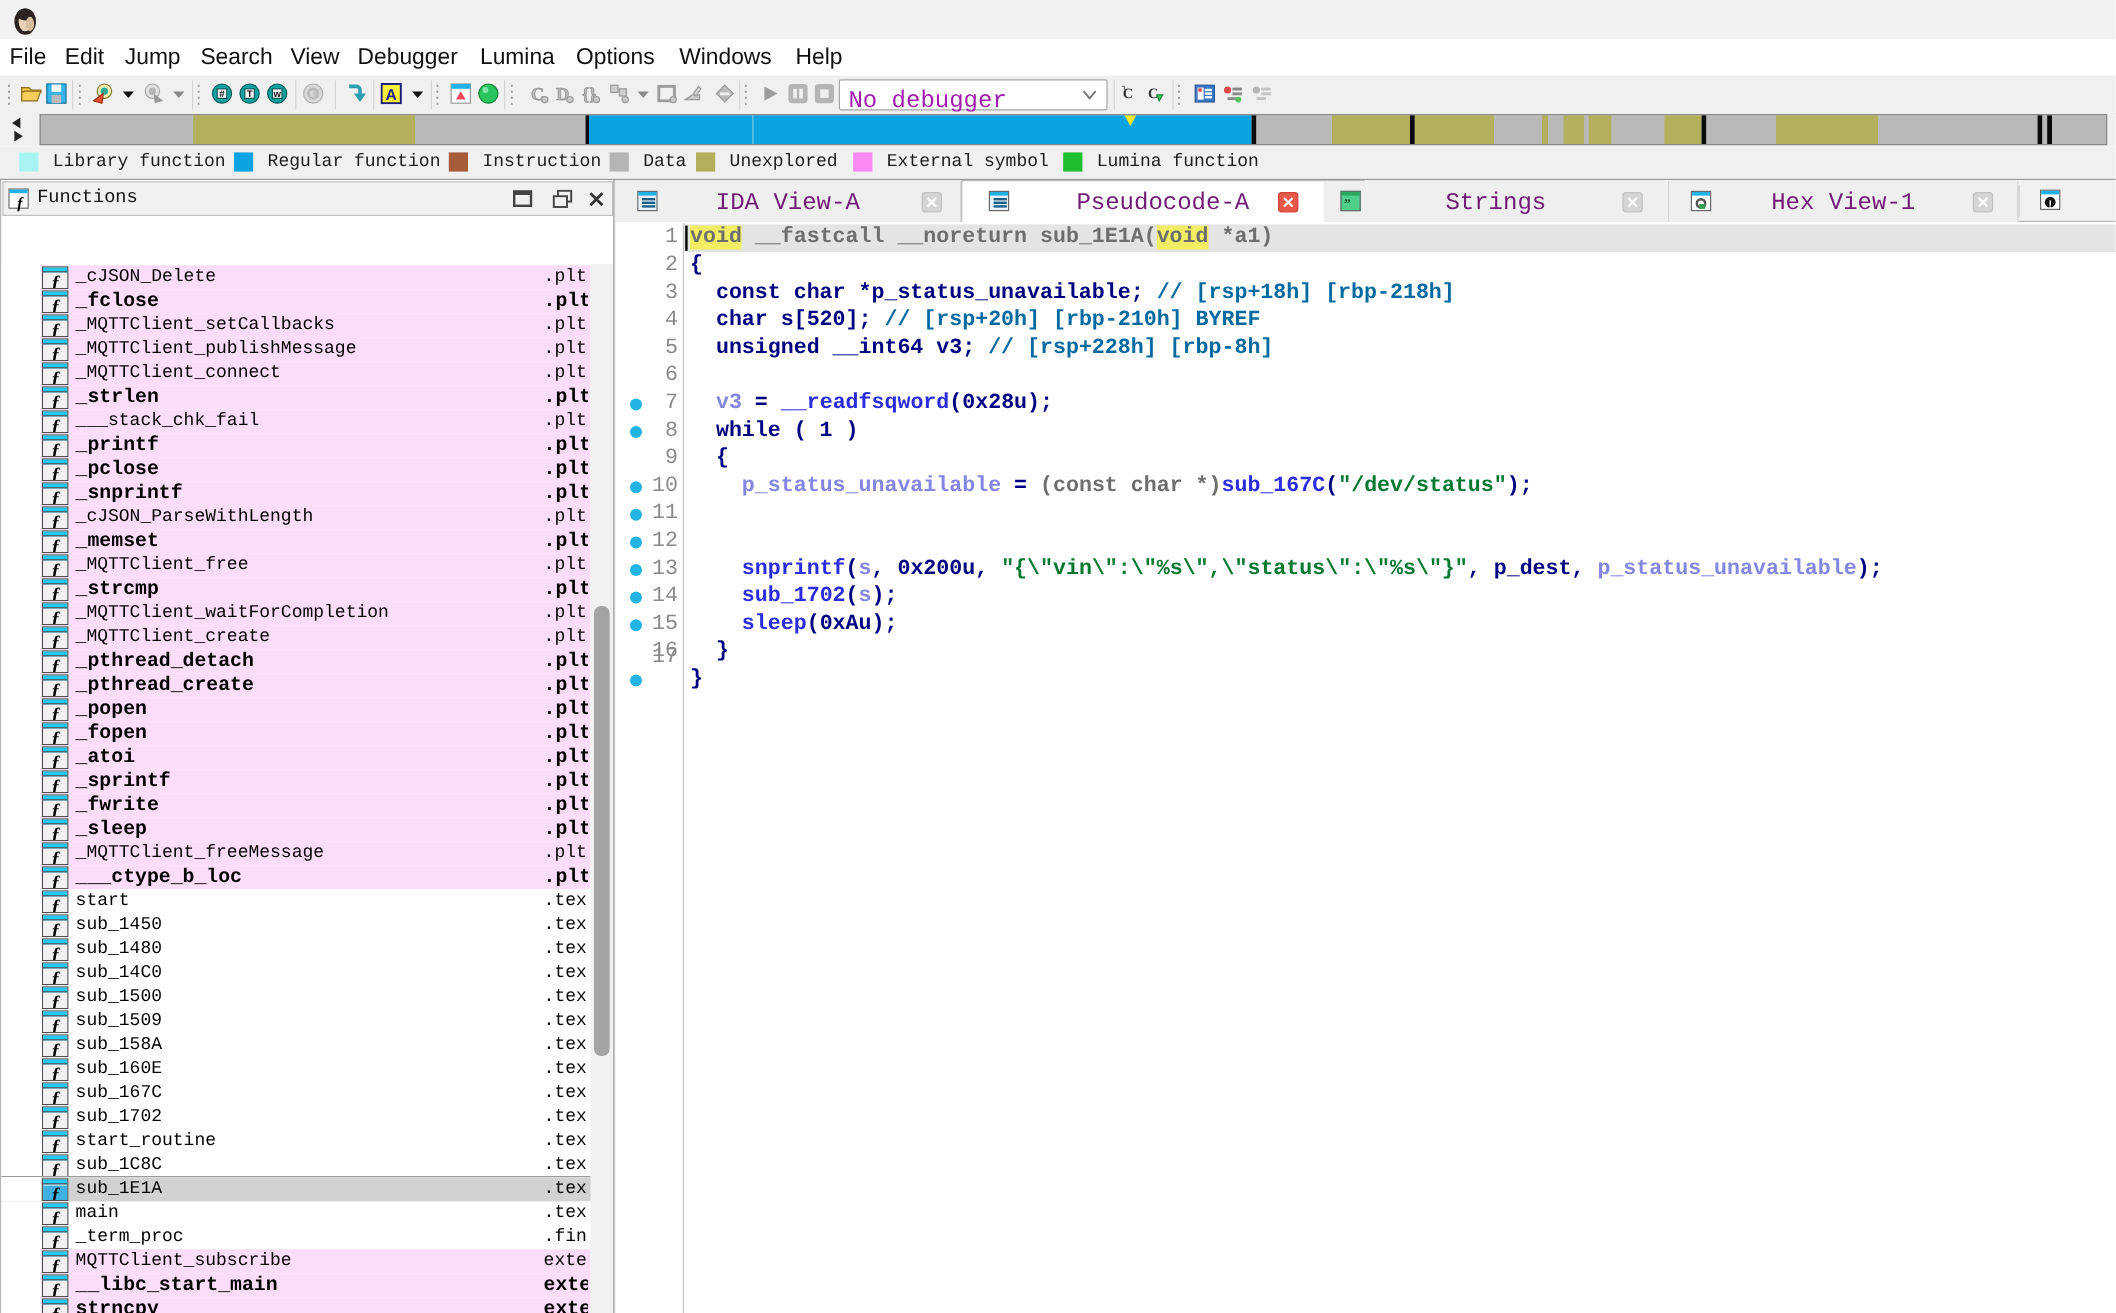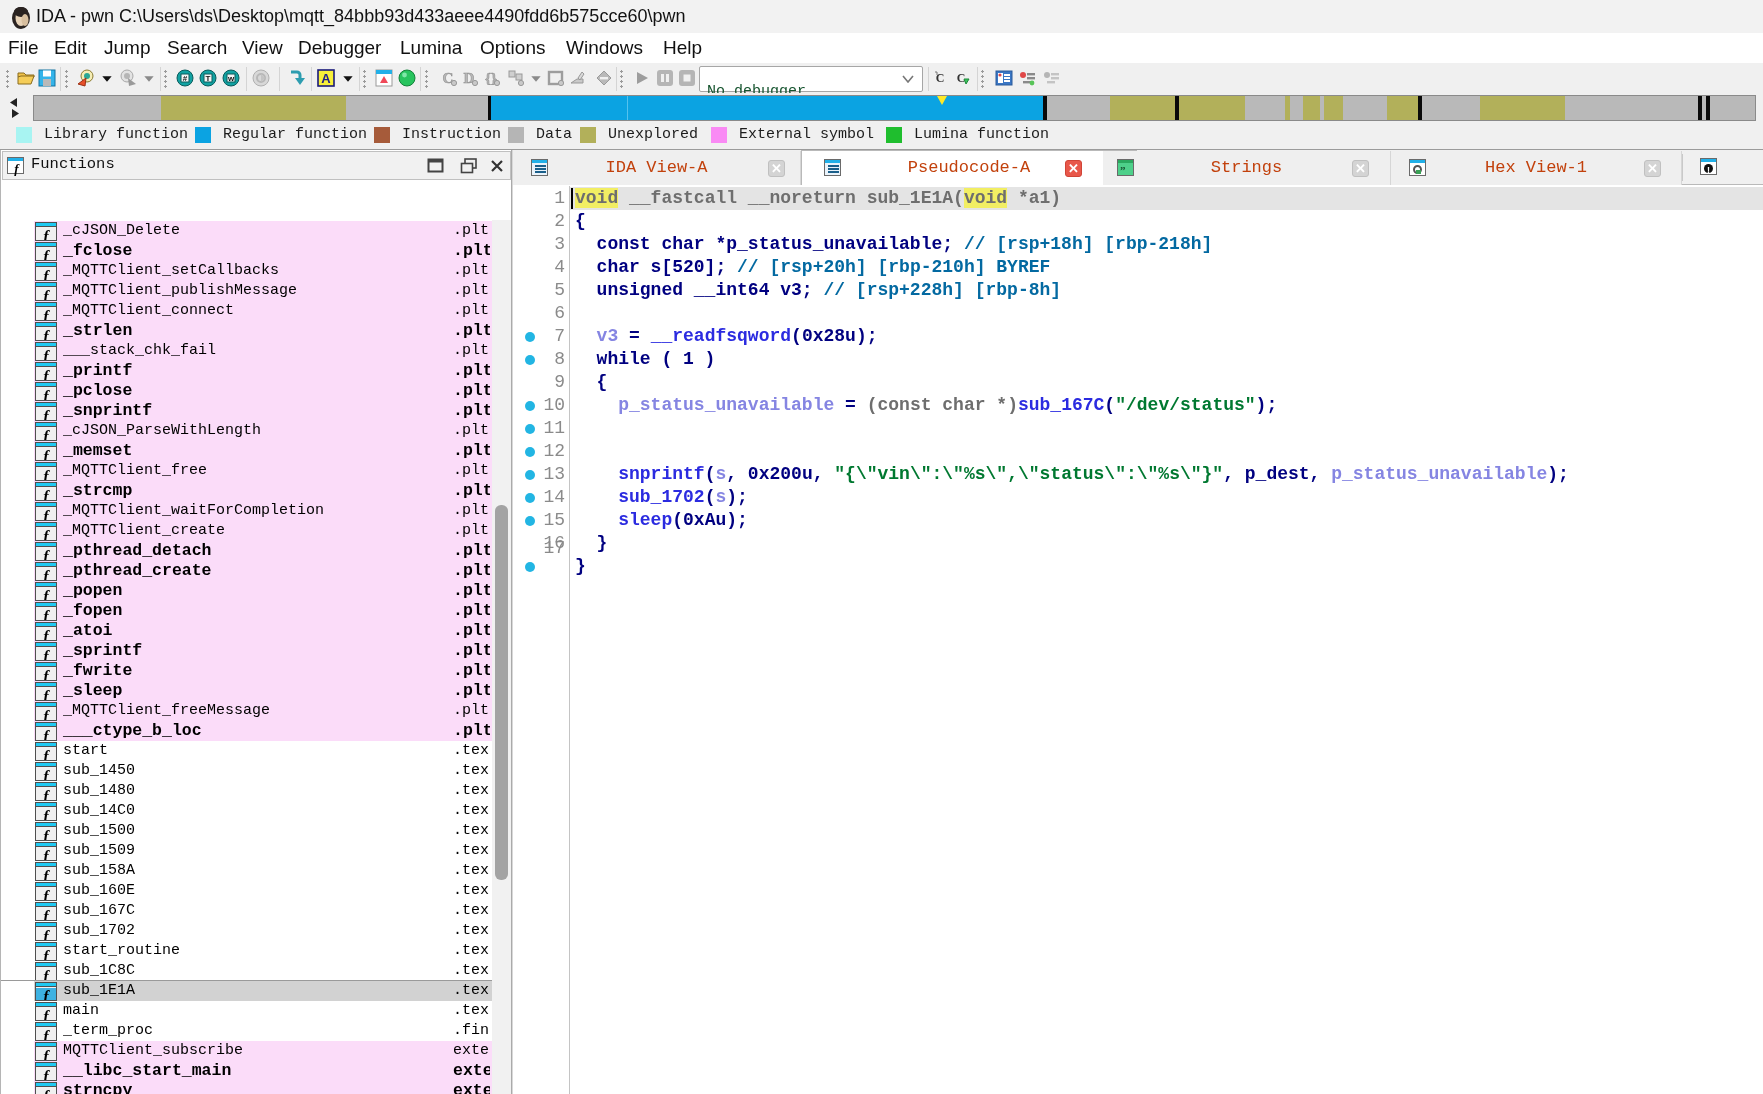--- a/index.html
+++ b/index.html
@@ -43,21 +43,21 @@
 .fb{font-weight:bold;font-size:16.5px}
 .fname.fb{top:0px;line-height:20px}
 .fseg.fb{top:0px;line-height:20px}
 #fscroll{position:absolute;left:491px;top:70px;width:20px;height:875px;background:#f1f1f1}
 #fthumb{position:absolute;left:3px;top:285px;width:13px;height:375px;background:#a3a3a3;border-radius:6px}
 
 #rpanel{position:absolute;left:513px;top:0;width:1250px;height:945px;background:#fff}
 #tabbar{position:absolute;left:0;top:0;width:1250px;height:35px;background:#f0f0f0;border-bottom:1px solid #b9b9b9}
 .tab{position:absolute;top:1px;height:34px;background:#efefef;border-right:1px solid #d6d6d6}
 .tab.active{background:#fff;border:1px solid #b9b9b9;border-bottom:none;height:35px;top:0}
-.tabtext{position:absolute;top:7px;width:100%;text-align:center;font-family:"Liberation Mono",monospace;font-size:17px;color:#c2410c}
+.tabtext{position:absolute;top:7px;width:100%;text-align:center;font-family:"Liberation Mono",monospace;font-size:20px;color:#701a75}
 .tabicon{position:absolute;top:8px;width:17px;height:17px}
 .closebtn{position:absolute;top:9px;width:17px;height:17px;background:#d4d4d4;border:1px solid #c0c0c0;border-radius:3px;color:#fff;
  font-size:13px;line-height:15px;text-align:center;font-weight:bold}
 .closebtn.red{background:#e8574a;border-color:#d04437}
 
 .wic{position:relative;width:17px;height:17px;border:1px solid #6a6a6a;background:#eaf3fb}
 .wic .bar{position:absolute;left:0;top:0;right:0;height:3px;background:#22b0e8}
 
 #codearea{position:absolute;left:0;top:36px;width:1250px;height:909px;background:#fff}
 #gutline{position:absolute;left:56px;top:0;width:1px;height:909px;background:#c4c4c4}
@@ -76,21 +76,20 @@
 .y{color:#6e6e6e}
 .hl{background:#f2ee63}
 </style></head><body>
 <div id="titlebar">
  <svg class="abs" style="left:8px;top:4px" width="26" height="26" viewBox="0 0 26 26">
   <ellipse cx="13" cy="14" rx="9" ry="11" fill="#2a2321"></ellipse>
   <ellipse cx="13" cy="14" rx="5.5" ry="8" fill="#e8d3b8"></ellipse>
   <ellipse cx="13" cy="8" rx="7" ry="5" fill="#2a2321"></ellipse>
   <ellipse cx="17" cy="16" rx="3.5" ry="6" fill="#d8bf9f"></ellipse>
  </svg>
- <div id="title">IDA - pwn C:\Users\ds\Desktop\mqtt_84bbb93d433aeee4490fdd6b575cce60\pwn</div>
 </div>
 <div id="menubar">
     <div class="mi" style="left:8px">File</div>
 <div class="mi" style="left:54px">Edit</div>
 <div class="mi" style="left:104px">Jump</div>
 <div class="mi" style="left:167px">Search</div>
 <div class="mi" style="left:242px">View</div>
 <div class="mi" style="left:298px">Debugger</div>
 <div class="mi" style="left:400px">Lumina</div>
 <div class="mi" style="left:480px">Options</div>
@@ -215,21 +214,21 @@
 <svg class="ticon" style="left:656px;top:6px" width="18" height="18" viewBox="0 0 18 18">
       <rect x="1" y="1" width="16" height="16" rx="3" fill="#b5b5b5"></rect>
       <rect x="5" y="5" width="3" height="8" fill="#f0f0f0"></rect>
       <rect x="10" y="5" width="3" height="8" fill="#f0f0f0"></rect>
     </svg>
 <svg class="ticon" style="left:678px;top:6px" width="18" height="18" viewBox="0 0 18 18">
       <rect x="1" y="1" width="16" height="16" rx="3" fill="#b5b5b5"></rect>
       <rect x="5.5" y="5.5" width="7" height="7" fill="#f0f0f0"></rect>
     </svg>
 <div class="abs" style="left:699px;top:3px;width:224px;height:26px;background:#fff;border:1px solid #a6a6a6;border-radius:2px">
-      <div style="position:absolute;left:7px;top:16px;font-family:'Liberation Mono',monospace;font-size:15px;color:#14532d">No debugger</div>
+      <div style="position:absolute;left:7px;top:6px;font-family:'Liberation Mono',monospace;font-size:20px;color:#a21caf">No debugger</div>
       <svg style="position:absolute;right:8px;top:8px" width="12" height="8" viewBox="0 0 12 8">
         <path d="M1 1 L6 7 L11 1" fill="none" stroke="#777" stroke-width="1.6"></path>
       </svg>
     </div>
 <div class="tsep" style="left:928px"></div>
 <svg class="ticon" style="left:932px;top:6px" width="18" height="18" viewBox="0 0 18 18">
       <text x="8" y="13" font-size="12" font-weight="bold" text-anchor="middle" fill="#333" font-family="Liberation Serif">C</text>
       <path d="M3 3 l2 0 l0 3" fill="none" stroke="#777"></path>
     </svg>
 <svg class="ticon" style="left:954px;top:6px" width="18" height="18" viewBox="0 0 18 18">

